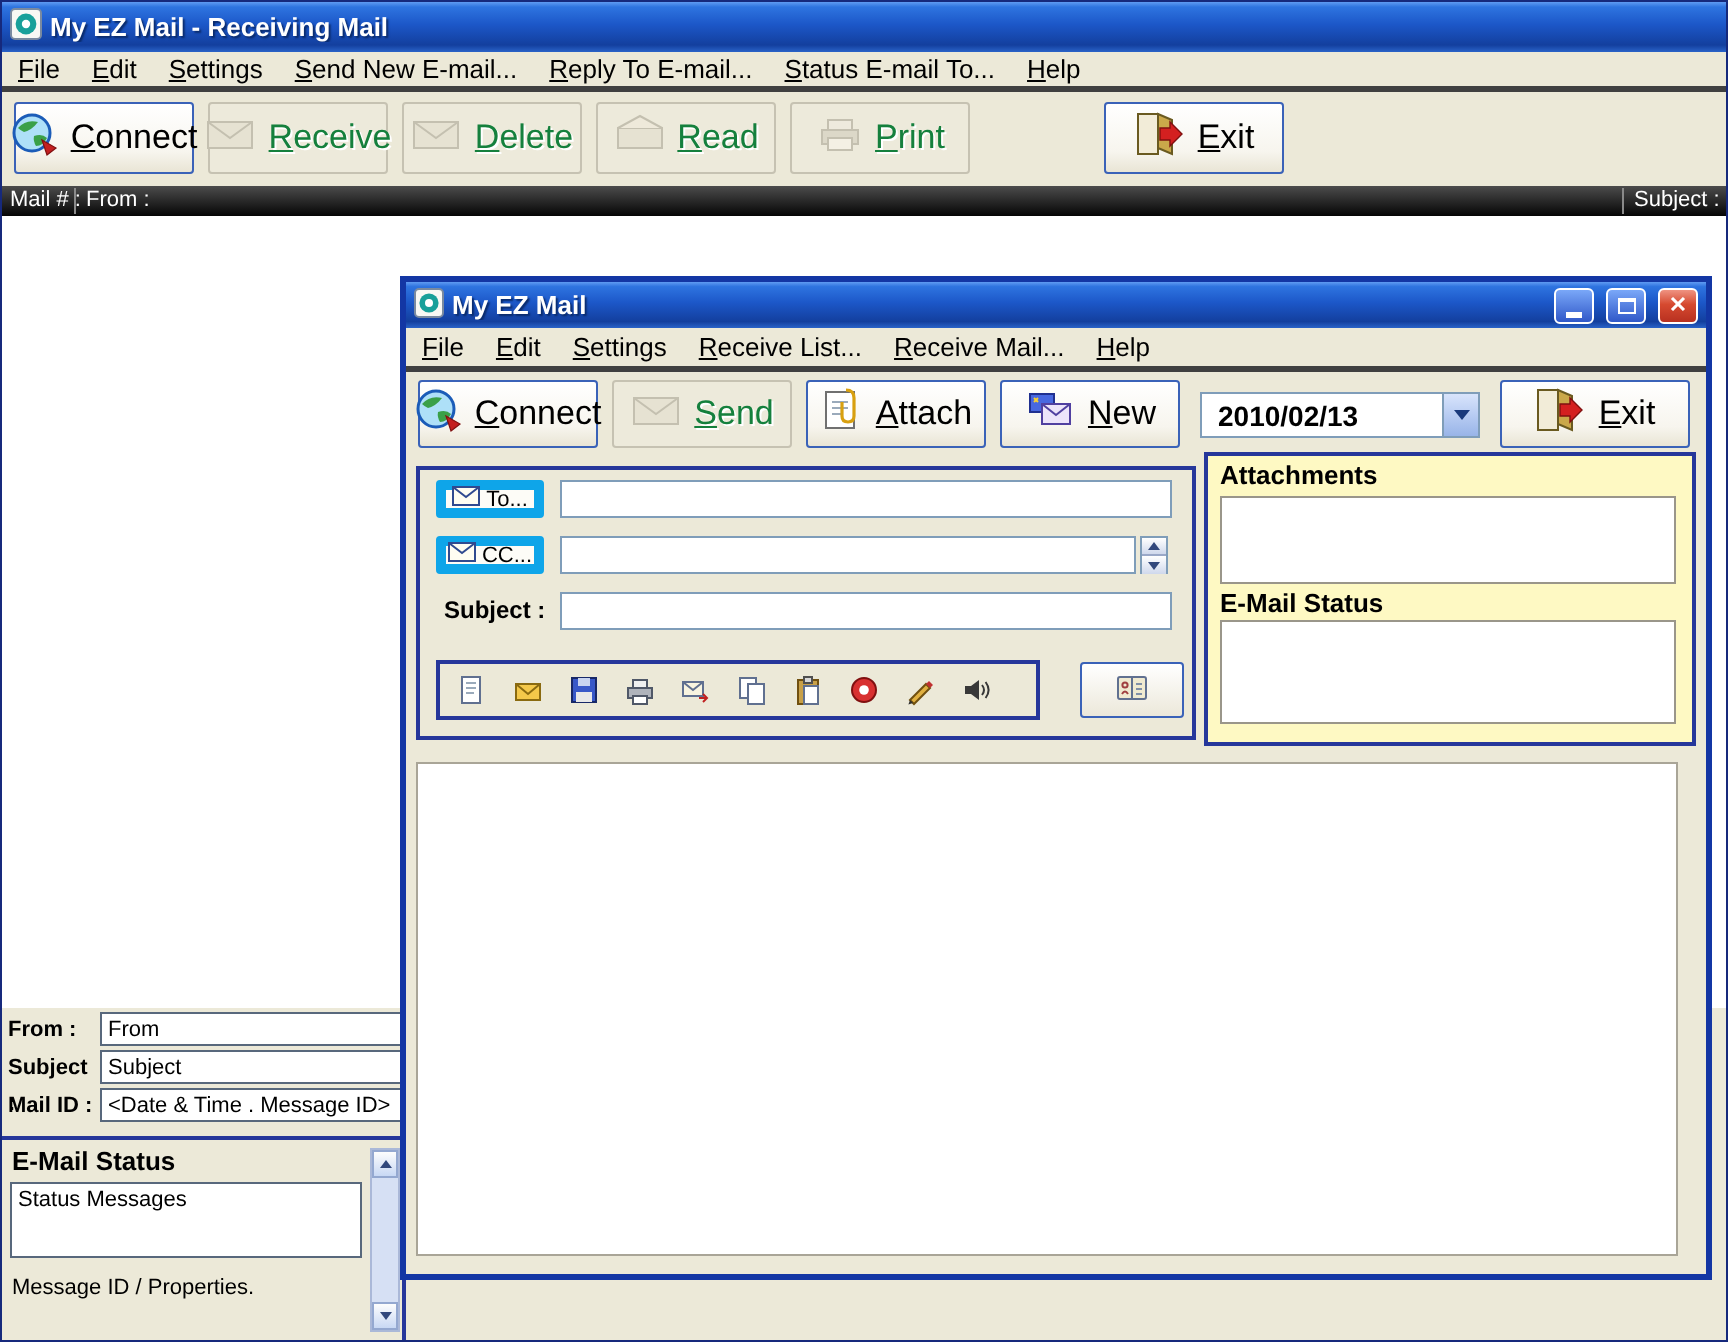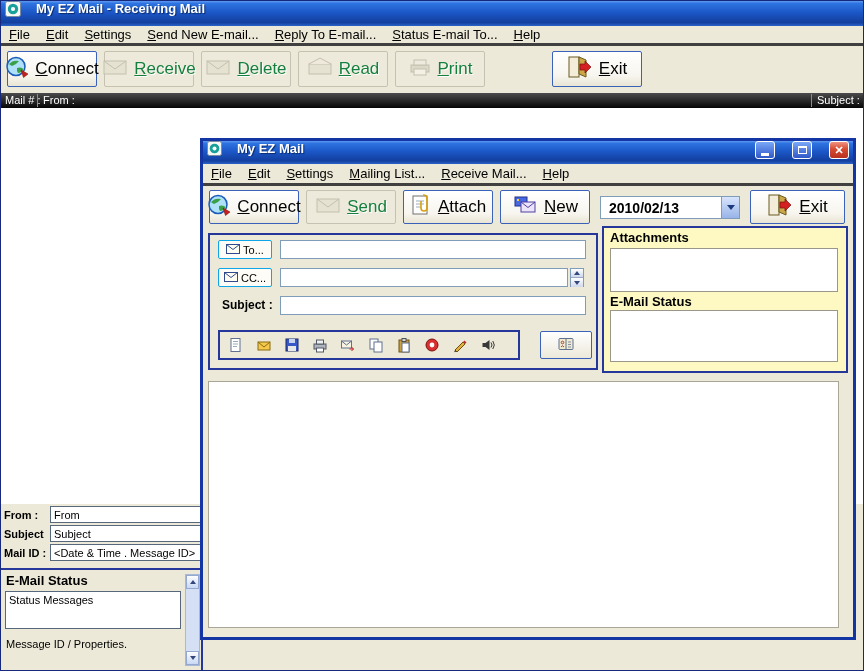--- a/index.html
+++ b/index.html
@@ -4,21 +4,21 @@
 <style>
   *{box-sizing:border-box;margin:0;padding:0;}
   html,body{width:864px;height:671px;}
   body{font-family:"Liberation Sans",sans-serif;background:#ECE9D8;position:relative;overflow:hidden;}
 
   .win{position:absolute;background:#ECE9D8;}
   .main{inset:0;border:1px solid #16297c;}
   .compose{left:200px;top:120px;width:656px;height:502px;border:3px solid #1336a4;z-index:10;margin-top:18px;}
   .inner{position:relative;width:100%;height:100%;}
 
-  .titlebar{position:absolute;left:0;right:0;display:flex;align-items:flex-start;gap:15px;padding:0 4px;
+  .titlebar{position:absolute;left:0;right:0;display:flex;align-items:center;gap:4px;padding:0 4px;
     color:#fff;font-weight:bold;font-size:13px;
     background:linear-gradient(180deg,#5f9bf2 0%,#2e74e0 10%,#1c57c8 45%,#133f9e 86%,#2a63c8 100%);}
   .m-title{top:0;height:25px;}
   .c-title{top:0;height:23px;}
   .title-text{flex:1;white-space:nowrap;overflow:hidden;text-shadow:1px 1px 1px #0a2a6a;}
 
   .winbtn{width:20px;height:18px;border:1px solid #fff;border-radius:3px;margin-left:2px;
     display:flex;align-items:center;justify-content:center;color:#fff;font-size:11px;font-weight:bold;
     background:linear-gradient(180deg,#7aa8f8,#3058c8);}
   .winbtn.close{background:linear-gradient(180deg,#ef9382,#d64a30 45%,#b83020);}
@@ -82,21 +82,21 @@
     font-size:11px;padding:2px 3px;}
   .sp-footer{position:absolute;left:5px;top:68px;font-size:11px;}
   .vscroll{position:absolute;right:1px;top:4px;width:15px;height:92px;background:#d6e0f4;border:1px solid #aab8d8;}
   .vs-btn{position:absolute;left:0;width:13px;height:14px;background:linear-gradient(#fdfdfd,#c8d8f4);
     border:1px solid #94a8d0;display:flex;align-items:center;justify-content:center;}
   .vs-up{top:0;}
   .vs-down{bottom:0;}
 
   .addr-panel{position:absolute;top:92px;left:5px;width:390px;height:137px;border:2px solid #26379b;background:#ECE9D8;}
   .a-row{position:absolute;left:0;right:0;height:19px;}
-  .a-btn{position:absolute;left:8px;width:54px;height:19px;border:1px solid #0ea5e9;border-radius:2px;background:#fdfcf7;
+  .a-btn{position:absolute;left:8px;width:54px;height:19px;border:5px solid #0ea5e9;border-radius:2px;background:#fdfcf7;
     display:flex;align-items:center;justify-content:center;gap:3px;font-size:11px;cursor:default;}
   .a-inp{position:absolute;left:70px;top:0;height:19px;border:1px solid #7F9DB9;background:#fff;font-size:12px;
     padding:1px 3px;font-family:"Liberation Sans",sans-serif;}
   .a-lbl{position:absolute;left:12px;font-size:12px;font-weight:bold;line-height:19px;}
   .spinner{position:absolute;right:12px;top:0;width:14px;height:19px;border:1px solid #7F9DB9;background:#ece9d8;}
   .spin-b{position:absolute;left:0;width:12px;height:9px;background:linear-gradient(#fff,#cfd8ec);
     border-bottom:1px solid #9aa8c8;display:flex;align-items:center;justify-content:center;}
   .spin-b.dn{top:9px;border-bottom:none;}
   .iconbar{position:absolute;left:8px;top:95px;width:302px;height:30px;border:2px solid #26379b;
     display:flex;align-items:center;gap:8px;padding:0 6px;background:#ECE9D8;}
@@ -251,21 +251,21 @@
         </span>
       <span class="winbtn close">
           <span>✕</span>
         </span>
     </div>
 
     <div class="menubar c-menu">
       <span class="menu-item">File</span>
       <span class="menu-item">Edit</span>
       <span class="menu-item">Settings</span>
-      <span class="menu-item">Mailing List...</span>
+      <span class="menu-item">Receive List...</span>
       <span class="menu-item">Receive Mail...</span>
       <span class="menu-item">Help</span>
     </div>
 
     <div class="toolbar c-toolbar">
       <button class="tbtn" id="c-connect">
         <span><svg width="24" height="24" viewBox="0 0 24 24">
               <circle cx="11" cy="11.5" r="9" fill="#aee0f8" stroke="#1b5cb8" stroke-width="1.5"></circle>
               <path d="M4 9 Q8 4.5 14 6 Q11 10 7 11 Q5 10 4 9Z" fill="#3aa048"></path>
               <path d="M12 13 Q16 11.5 18.5 14 Q16.5 18 13 18 Q11.5 15.5 12 13Z" fill="#3aa048"></path>

